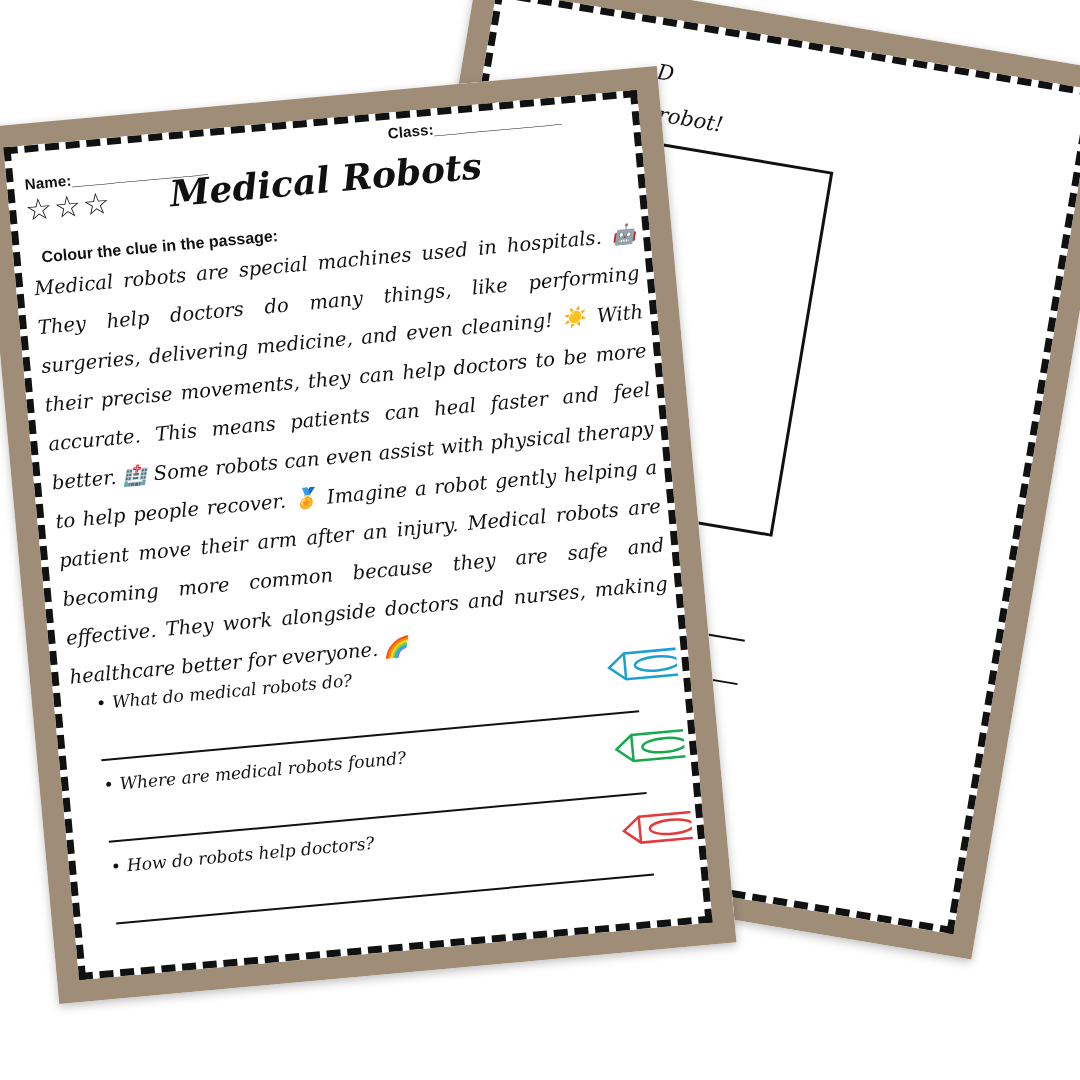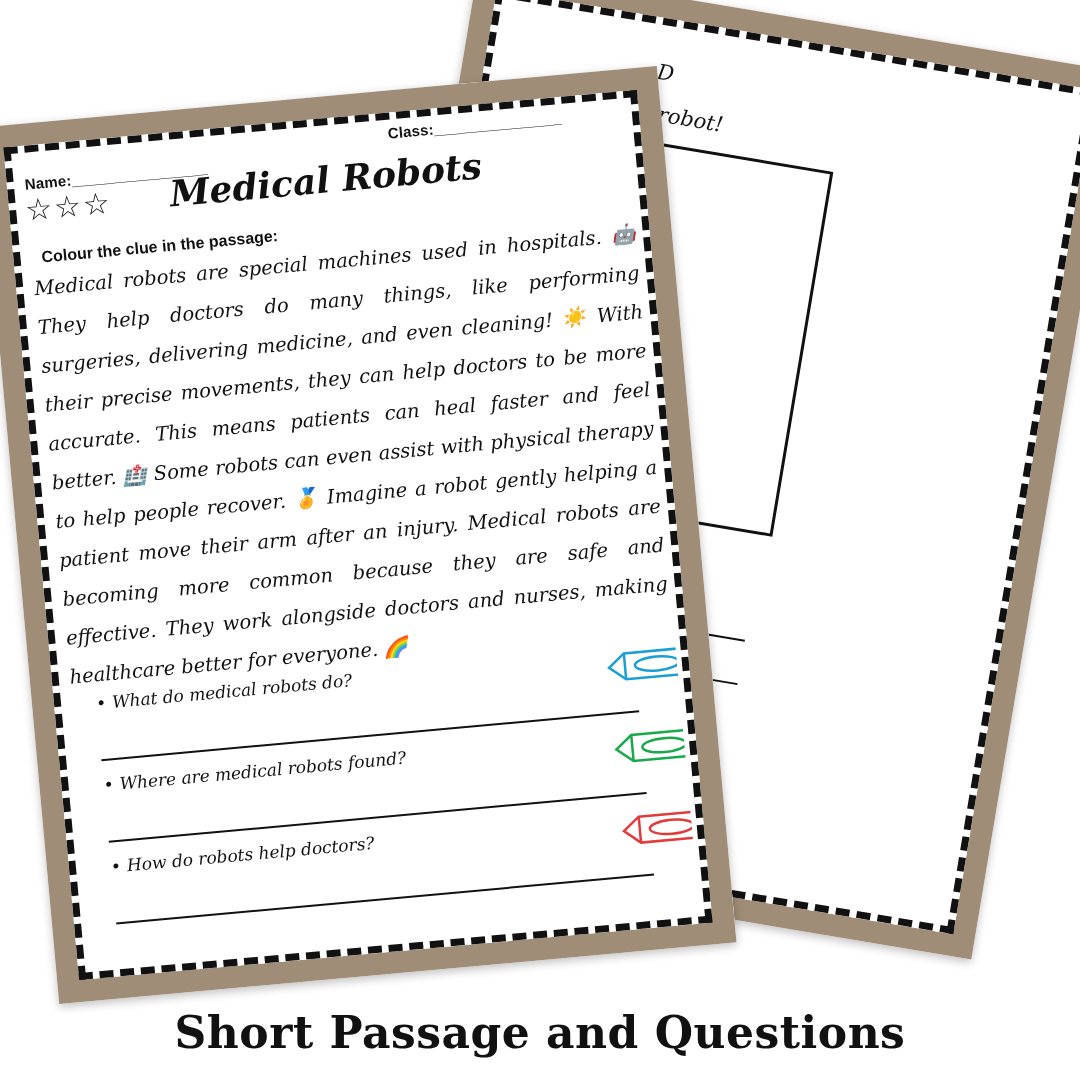--- a/index.html
+++ b/index.html
@@ -265,14 +265,13 @@
               <line x1="20" y1="4" x2="20" y2="30" stroke="#e23b3b" stroke-width="2.5"></line>
               <ellipse cx="52" cy="17" rx="22" ry="7" fill="none" stroke="#e23b3b" stroke-width="2.5"></ellipse>
             </svg>
           </div>
         </div>
 
       </div>
     </div>
   </div>
 
-  <div id="caption">Short Passage and Questions</div>
 </div>
 
 </body></html>

